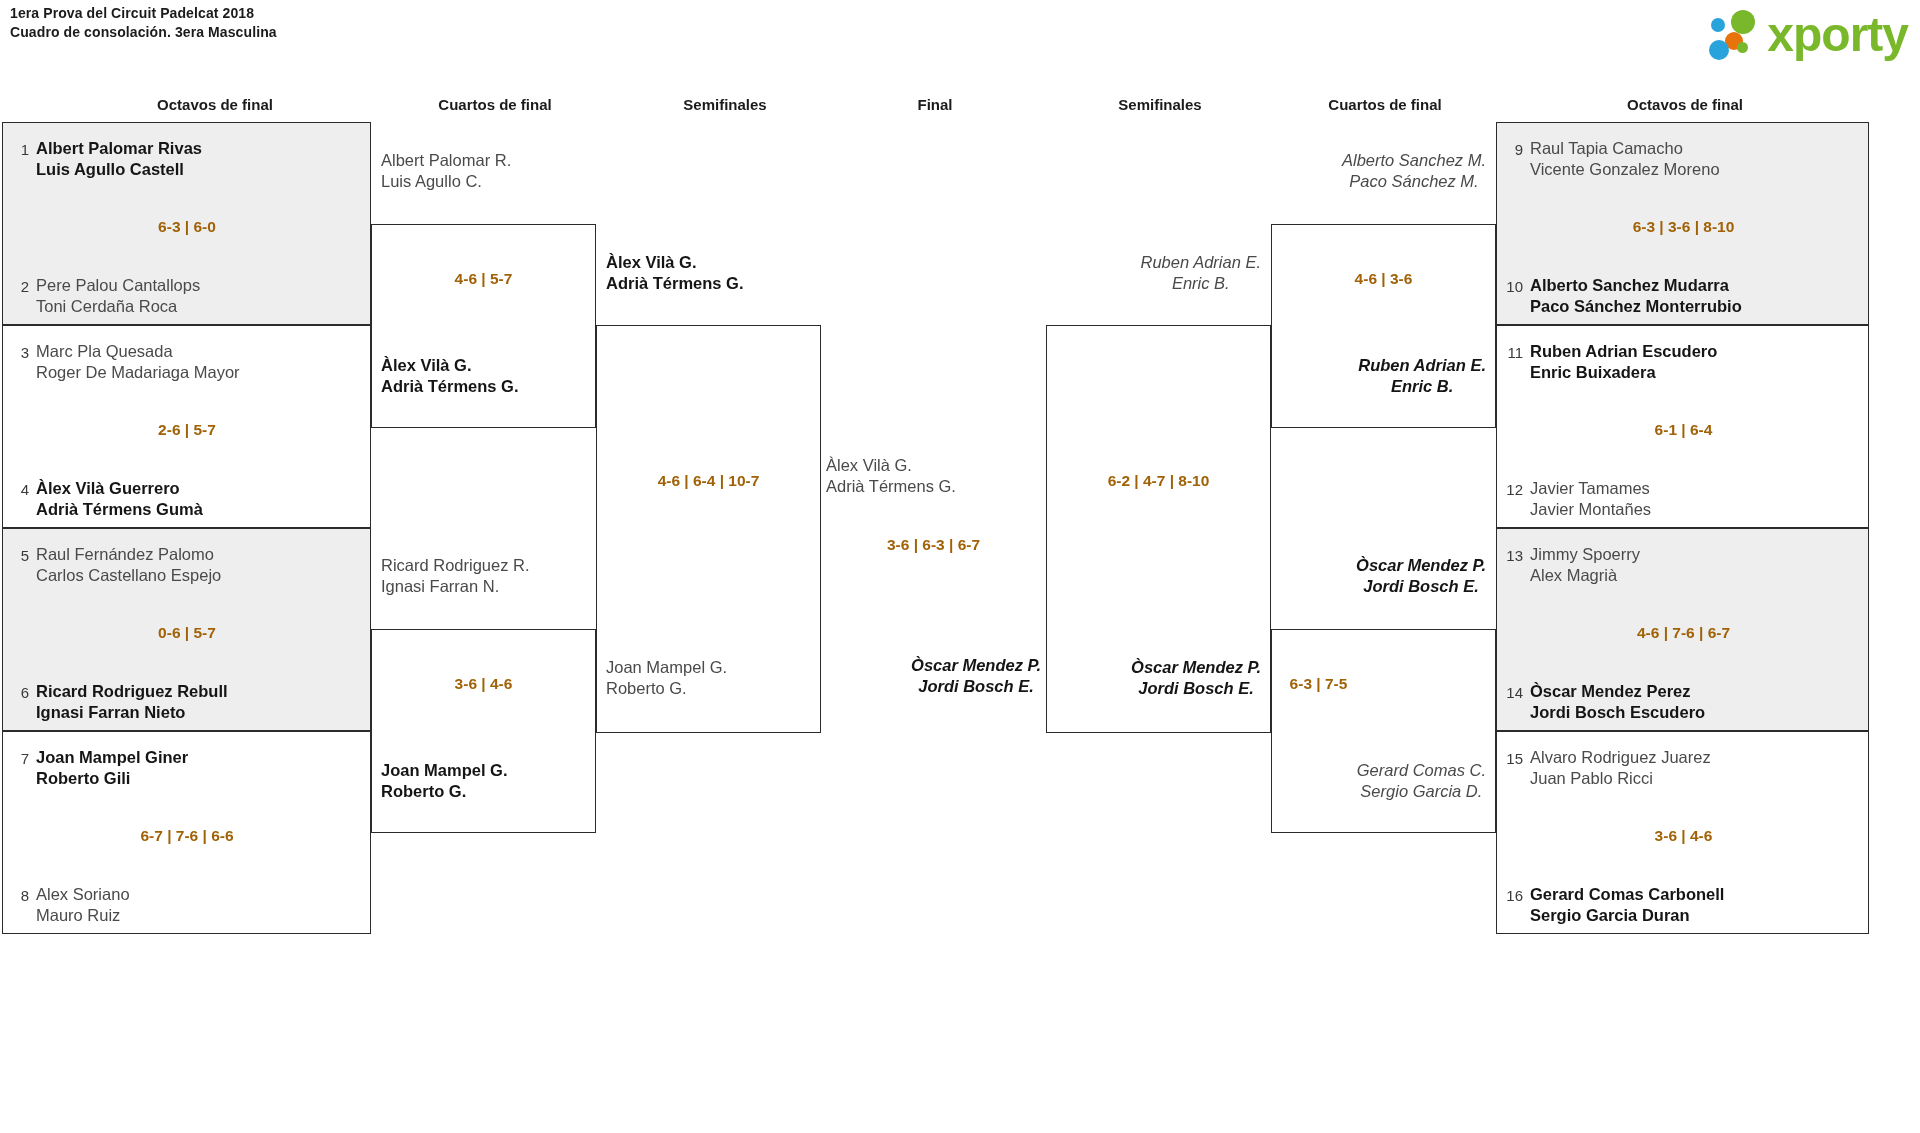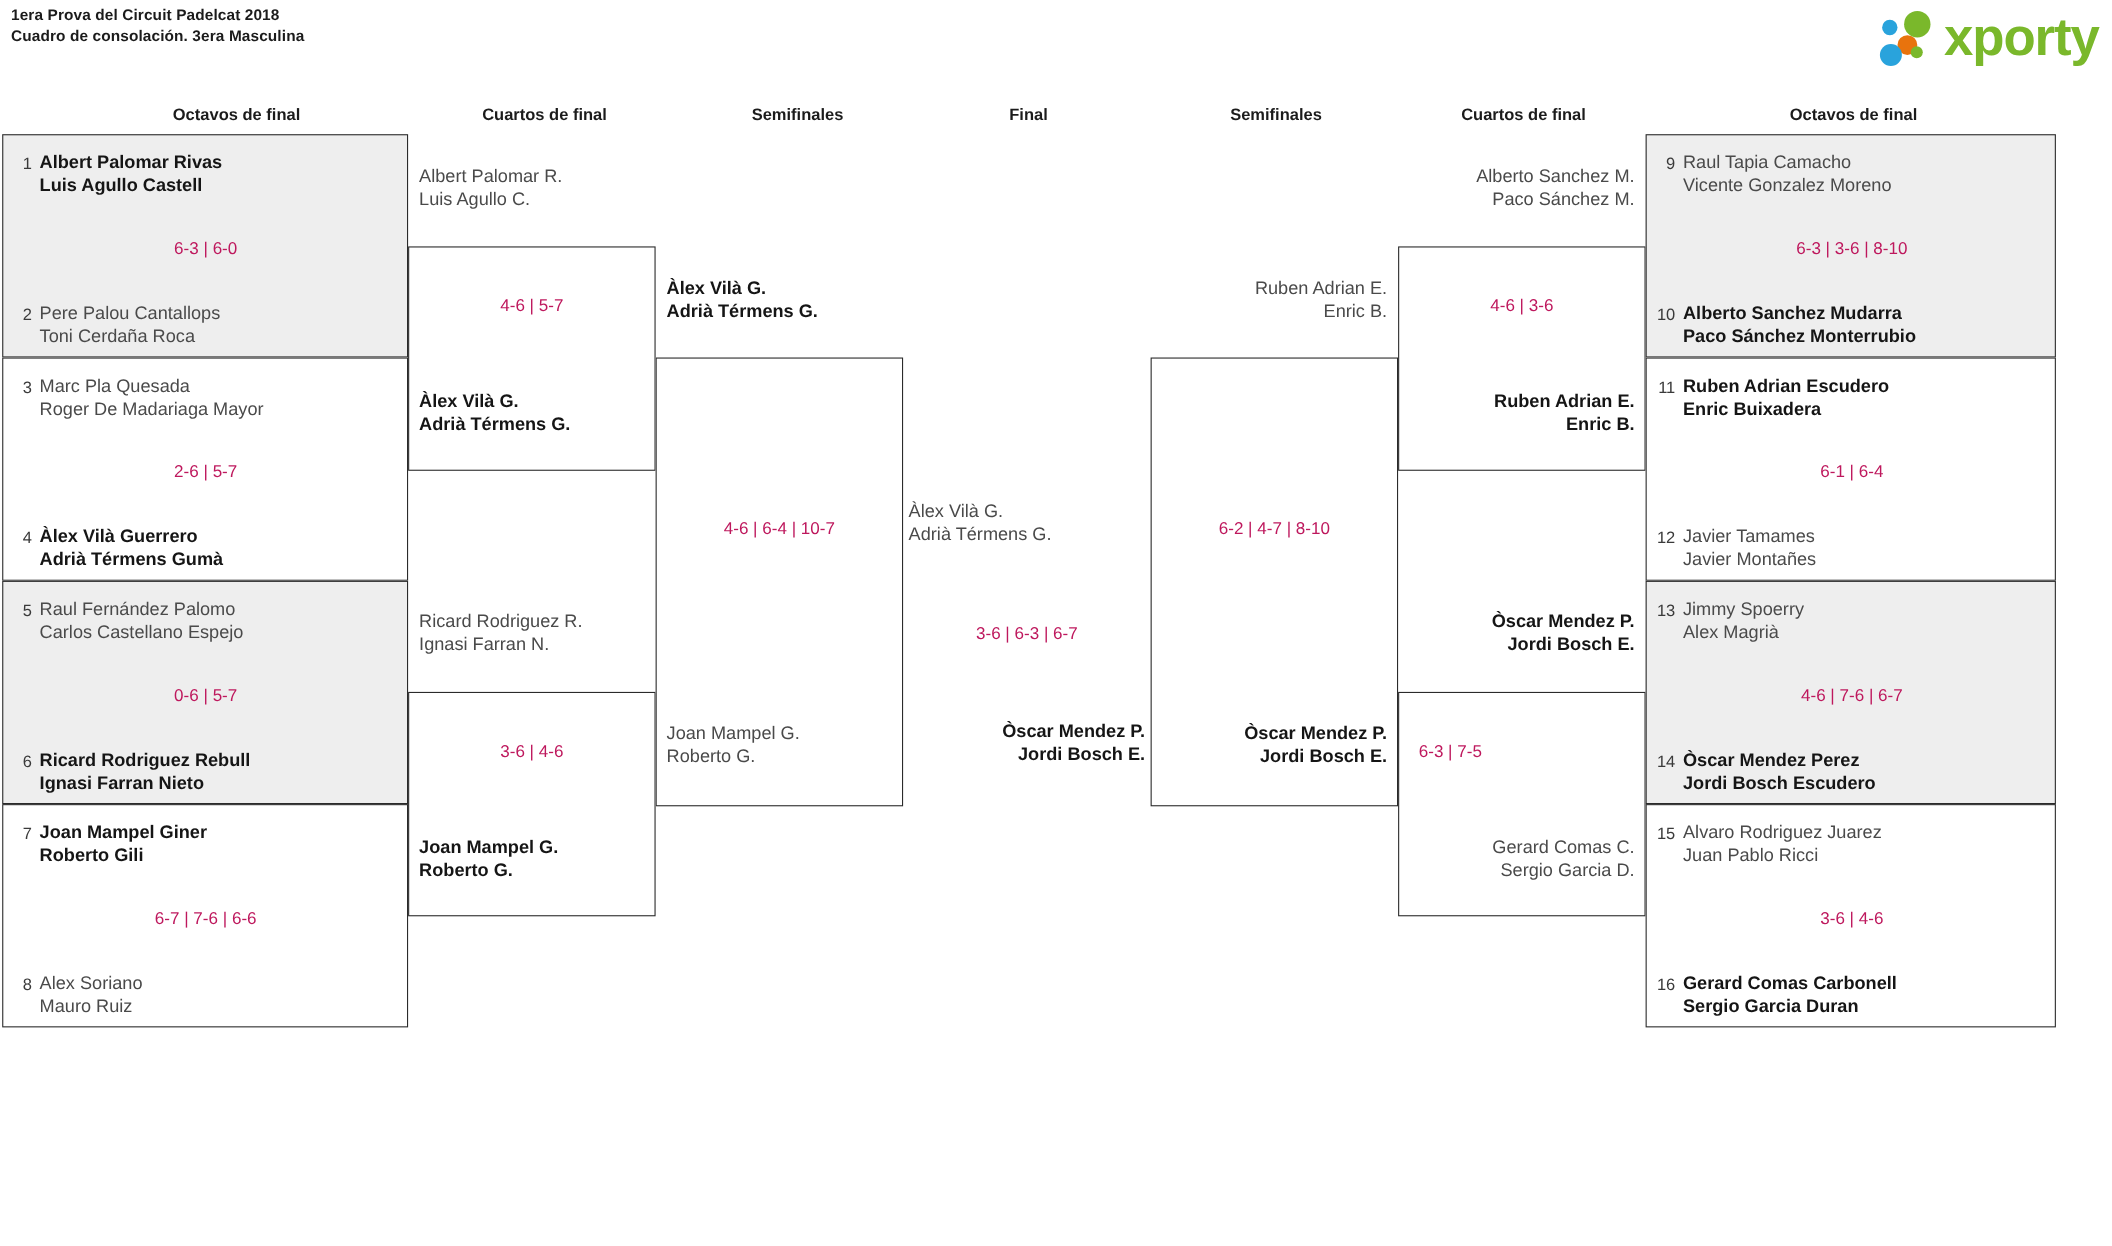--- a/index.html
+++ b/index.html
@@ -30,25 +30,25 @@
   .box.shaded{background:#eeeeee;}
   .box.plain{background:#ffffff;}
 
   
   .team{position:absolute;display:flex;align-items:flex-start;gap:7px;line-height:1.28;}
   .team .seed{font-size:15px;color:#3a3a3a;min-width:17px;text-align:right;padding-top:2px;}
   .team .names{font-size:16.5px;white-space:nowrap;}
   .team.win .names{font-weight:700;color:#151515;}
   .team.lose .names{font-weight:400;color:#4a4a4a;}
   .team.right{flex-direction:row-reverse;text-align:right;}
-  .team.right .names{text-align:right;}
+  .team.right .names{text-align:center;font-style:italic;}
   .team .names div{white-space:nowrap;}
 
   
-  .score{position:absolute;font-size:15.5px;color:#be185d;white-space:nowrap;text-align:center;}
+  .score{position:absolute;font-size:15.5px;color:#a16207;white-space:nowrap;text-align:center;font-weight:bold;}
 </style>
 </head>
 <body>
 
 <div id="header-title">
   <div>1era Prova del Circuit Padelcat 2018</div>
   <div>Cuadro de consolación. 3era Masculina</div>
 </div>
 
 <div id="brand-logo">
@@ -185,21 +185,21 @@
       <div>Roberto G.</div>
   </span>
 </div>
 
 <div class="team lose" style="left:826px;top:455px;width:215px;">
   <span class="names">
     <div>Àlex Vilà G.</div>
       <div>Adrià Térmens G.</div>
   </span>
 </div>
-<div class="score" style="left:826px;top:568px;width:215px;">3-6 | 6-3 | 6-7</div>
+<div class="score" style="left:826px;top:536px;width:215px;">3-6 | 6-3 | 6-7</div>
 <div class="team win right" style="left:826px;top:655px;width:215px;">
   <span class="names">
     <div>Òscar Mendez P.</div>
       <div>Jordi Bosch E.</div>
   </span>
 </div>
 
 <div class="box plain" style="left:1046px;top:325px;width:225px;height:408px;"></div>
 
 <div class="team lose right" style="left:1046px;top:252px;width:215px;">

